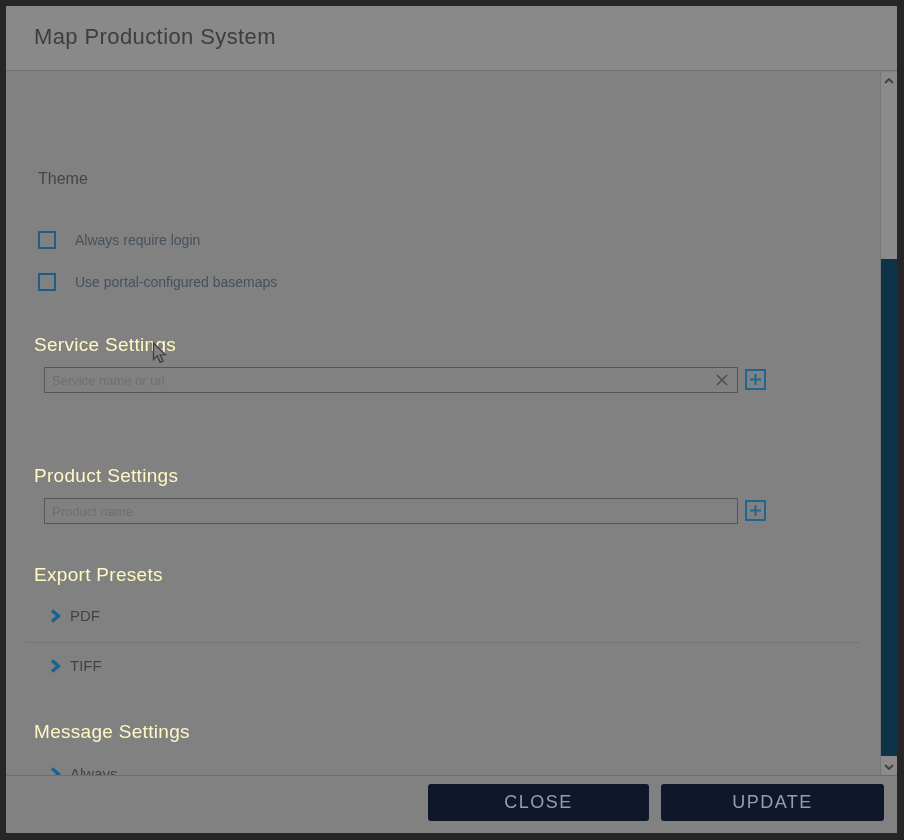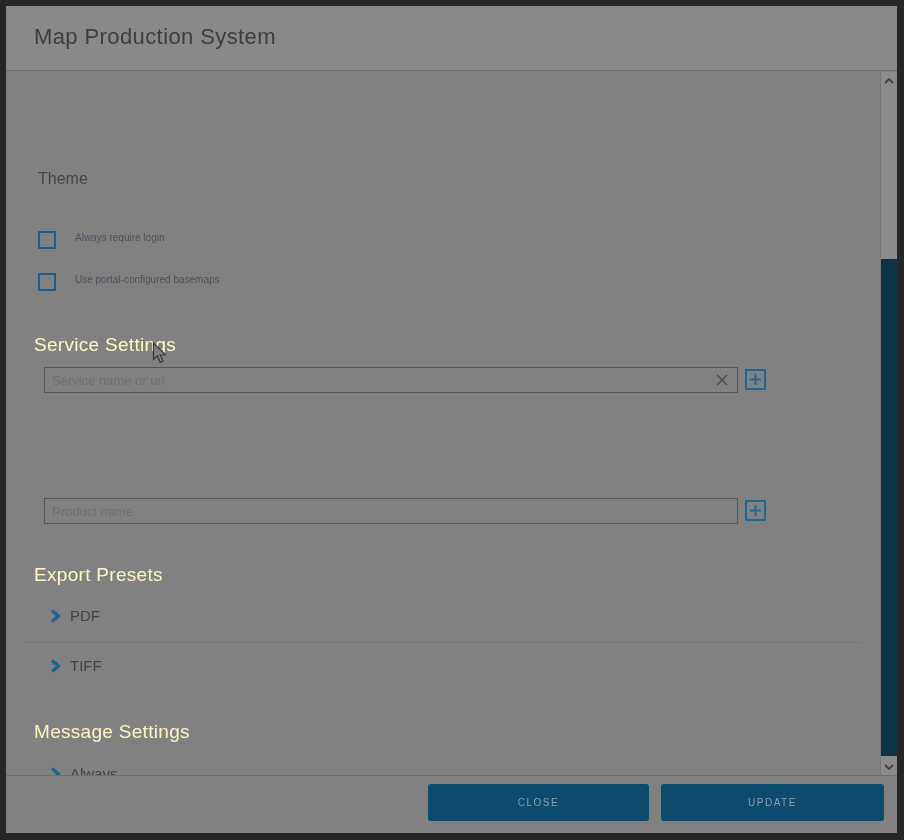--- a/index.html
+++ b/index.html
@@ -38,21 +38,21 @@
     position:absolute; right:10px; top:11px; width:0; height:0;
     border-left:7px solid transparent; border-right:7px solid transparent;
     border-top:8px solid #1d5674;
   }
   .checkbox-row { position:absolute; left:32px; height:20px; }
   .checkbox {
     position:absolute; left:0; top:0; width:18px; height:18px;
     border:2px solid #1d5e88; background:transparent;
   }
   .checkbox-label {
-    position:absolute; left:37px; top:1px; font-size:10px; color:#47515c;
+    position:absolute; left:37px; top:1px; font-size:14px; color:#47515c;
     white-space:nowrap;
   }
   .section-heading {
     position:absolute; left:28px; font-size:19px; color:#fef9c3;
     letter-spacing:0.3px; font-weight:400; white-space:nowrap;
   }
   .text-input {
     position:absolute; left:38px; width:694px; height:26px;
     background:transparent; border:1px solid #565656;
     font-family:"Liberation Sans", sans-serif;
@@ -77,21 +77,21 @@
   }
   .hr { position:absolute; left:19px; width:835px; height:1px; background:#757575; }
 
   
   .footer {
     position:absolute; left:0; right:0; bottom:0; height:58px;
     background:#818181; border-top:1px solid #6e6e6e;
   }
   .btn {
     position:absolute; top:8px; height:37px; border:none; border-radius:3px;
-    background:#0c4a6e; color:#93a0ab; font-size:10px; letter-spacing:1.5px;
+    background:#0f172a; color:#93a0ab; font-size:18px; letter-spacing:1.5px;
     font-family:"Liberation Sans", sans-serif; cursor:pointer;
   }
   .btn-close { left:422px; width:221px; }
   .btn-update { left:655px; width:223px; }
 
   
   .scrollbar {
     position:absolute; right:0; top:66px; width:17px; height:703px;
     background:#8b8b8b; border-left:1px solid #767676;
   }
@@ -135,20 +135,21 @@
       <line x1="3" y1="3" x2="13" y2="13" stroke="#4e4e4e" stroke-width="1.6"></line>
       <line x1="13" y1="3" x2="3" y2="13" stroke="#4e4e4e" stroke-width="1.6"></line>
     </svg>
     <div class="plus-btn" style="left:739px; top:297px;">
       <svg width="11" height="11" viewBox="0 0 11 11">
         <line x1="5.5" y1="0" x2="5.5" y2="11" stroke="#1e6793" stroke-width="2"></line>
         <line x1="0" y1="5.5" x2="11" y2="5.5" stroke="#1e6793" stroke-width="2"></line>
       </svg>
     </div>
 
+    <div class="section-heading" style="top:393px;">Product Settings</div>
     <input class="text-input" style="top: 426px;" type="text" placeholder="Product name">
     <div class="plus-btn" style="left:739px; top:428px;">
       <svg width="11" height="11" viewBox="0 0 11 11">
         <line x1="5.5" y1="0" x2="5.5" y2="11" stroke="#1e6793" stroke-width="2"></line>
         <line x1="0" y1="5.5" x2="11" y2="5.5" stroke="#1e6793" stroke-width="2"></line>
       </svg>
     </div>
 
     <div class="section-heading" style="top:492px;">Export Presets</div>
 

